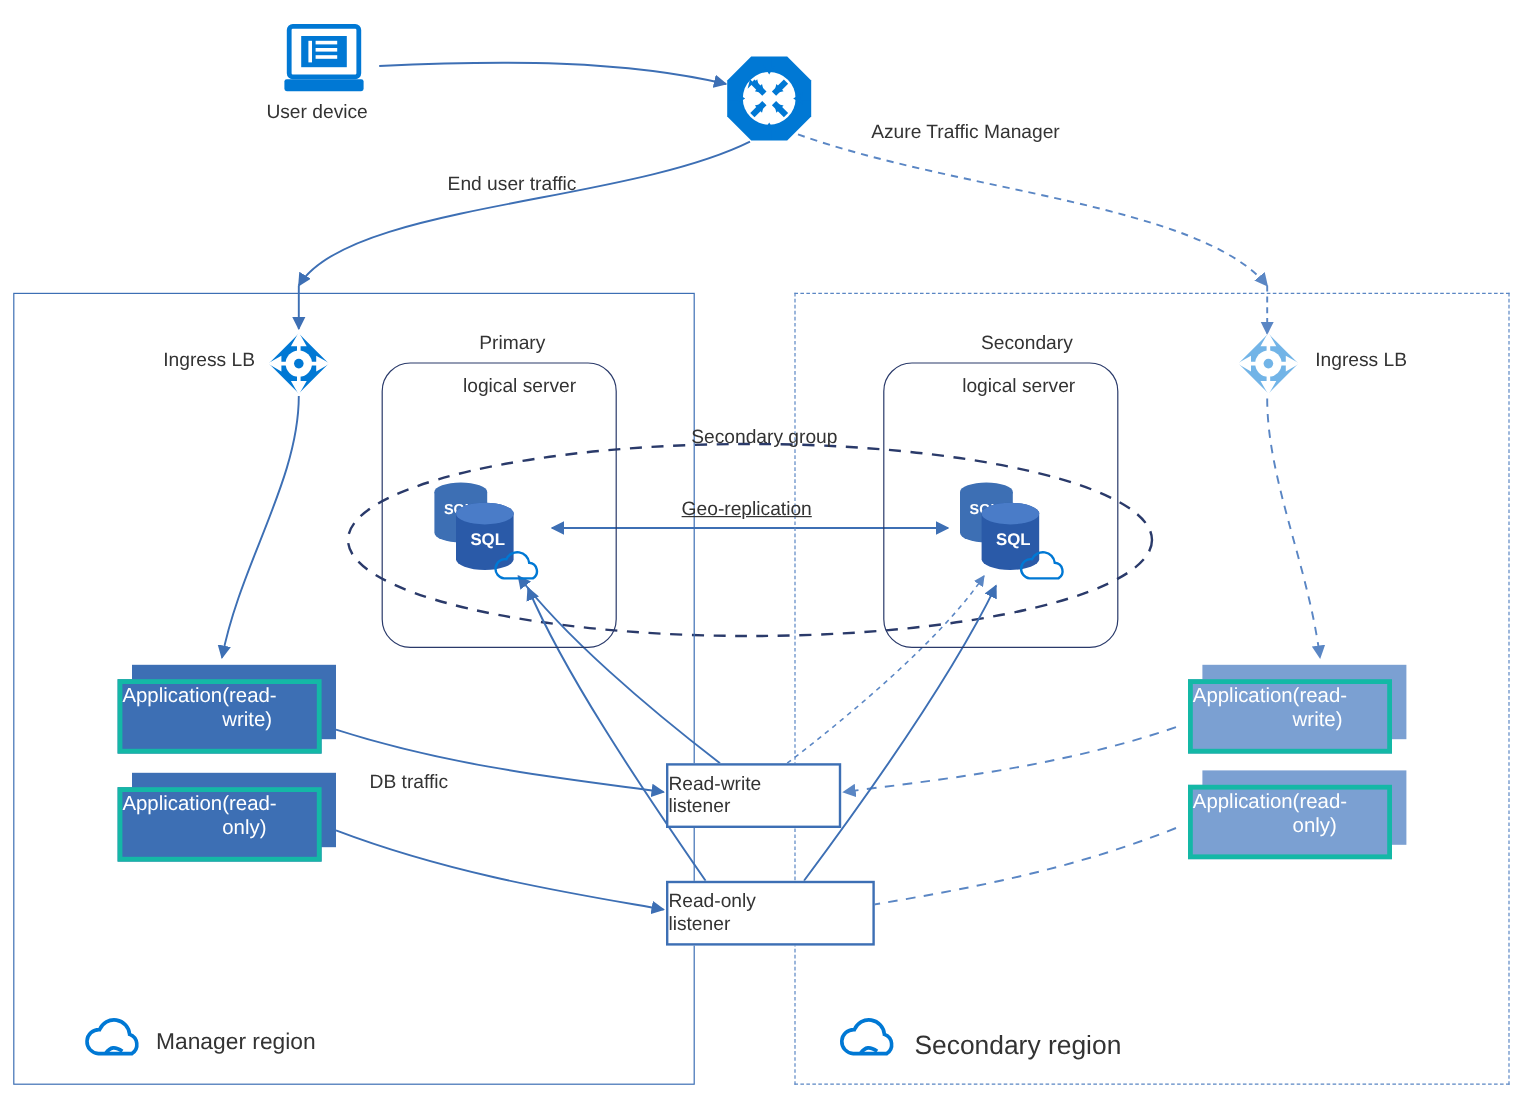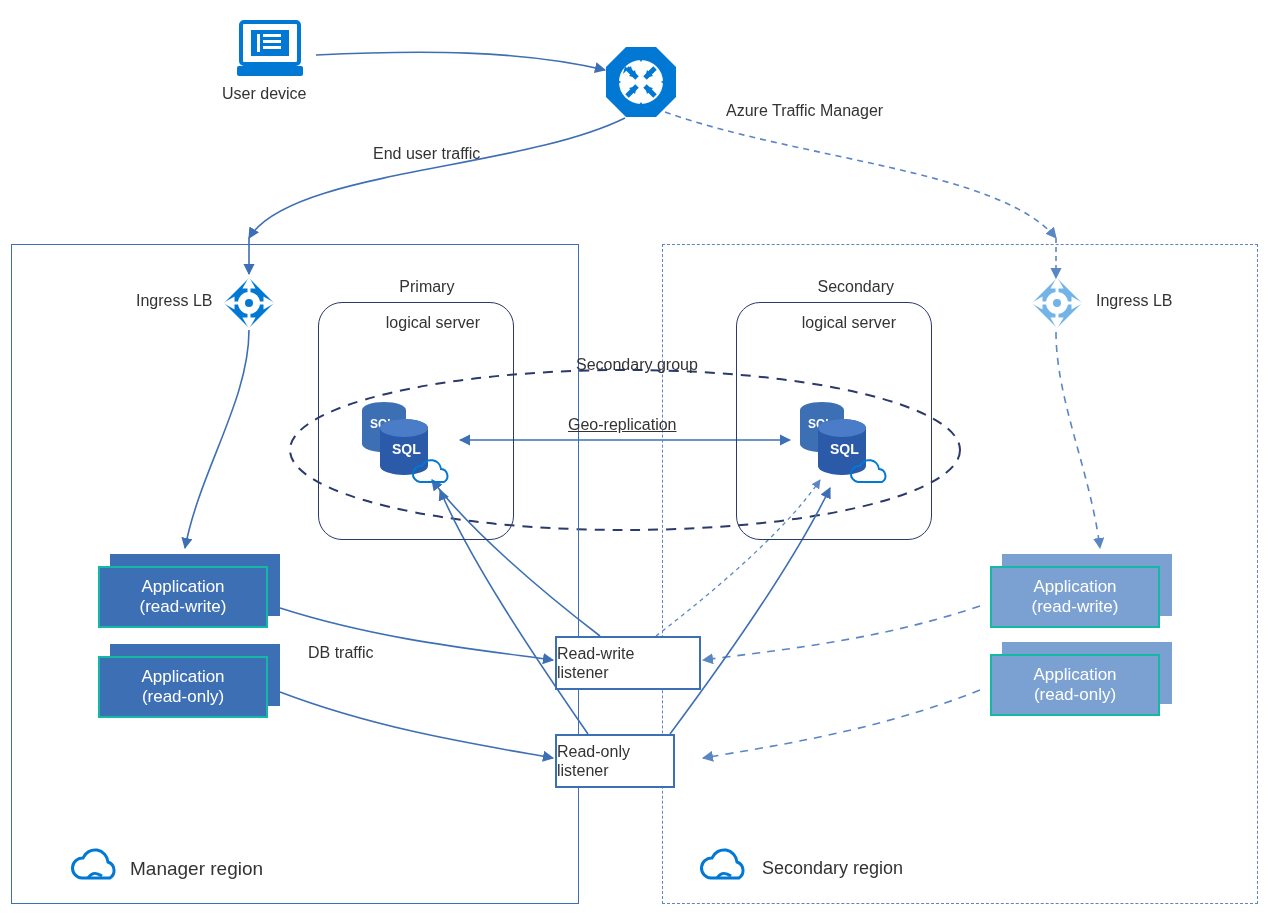--- a/index.html
+++ b/index.html
@@ -44,25 +44,24 @@
   .appcard .shadow {
     position: absolute;
     left: 12px; top: -12px;
     width: 170px; height: 62px;
     background: #3d6fb4;
   }
   .appcard .front {
     position: absolute;
     inset: 0;
     background: #3d6fb4;
-    border: 2px solid #14b8a6;
+    border: 4px solid #14b8a6;
     color: #fff;
     display: flex;
-    flex-direction: column;
-    align-items: center;
+    flex-direction: row;
     justify-content: center;
     line-height: 1.2;
     font-size: 17px;
   }
   .appcard.faded .shadow,
   .appcard.faded .front { background: #7ba0d2; }
   .cloud-icon { position: absolute; }
   .tm-icon, .lb-icon, .device-icon, .sql-icon { position: absolute; }
   .lb-icon.faded { opacity: 0.55; }
 </style>
@@ -293,34 +292,34 @@
     <div class="front">
       <span>Application</span>
       <span>(read-only)</span>
     </div>
   </div>
 
   <div class="listener" style="left:555px;top:636px;width:146px;">
     <span>Read-write</span><br>
     <span>listener</span>
   </div>
-  <div class="listener" style="left:555px;top:734px;width:120px;">
+  <div class="listener" style="left:555px;top:734px;width:174px;">
     <span>Read-only</span><br>
     <span>listener</span>
   </div>
 
   <div class="cloud-icon" style="left:68px;top:846px;">
     <svg width="54" height="40" viewBox="0 0 54 40">
       <path d="M14 32 a10 10 0 0 1 1-20 a13 13 0 0 1 25 4 a9 9 0 0 1 2 16 Z" fill="none" stroke="#0078d4" stroke-width="3"></path>
       <path d="M20 32 c4 -6 8 -6 14 -2" fill="none" stroke="#0078d4" stroke-width="3"></path>
     </svg>
   </div>
   <div class="label" style="left:130px;top:858px;font-size:19px;">Manager region</div>
 
   <div class="cloud-icon" style="left:697px;top:846px;">
     <svg width="54" height="40" viewBox="0 0 54 40">
       <path d="M14 32 a10 10 0 0 1 1-20 a13 13 0 0 1 25 4 a9 9 0 0 1 2 16 Z" fill="none" stroke="#0078d4" stroke-width="3"></path>
       <path d="M20 32 c4 -6 8 -6 14 -2" fill="none" stroke="#0078d4" stroke-width="3"></path>
     </svg>
   </div>
-  <div class="label" style="left:762px;top:858px;font-size:18px;">Secondary region</div>
+  <div class="label" style="left:762px;top:858px;font-size:22px;">Secondary region</div>
 
 </div>
 
 </body></html>

